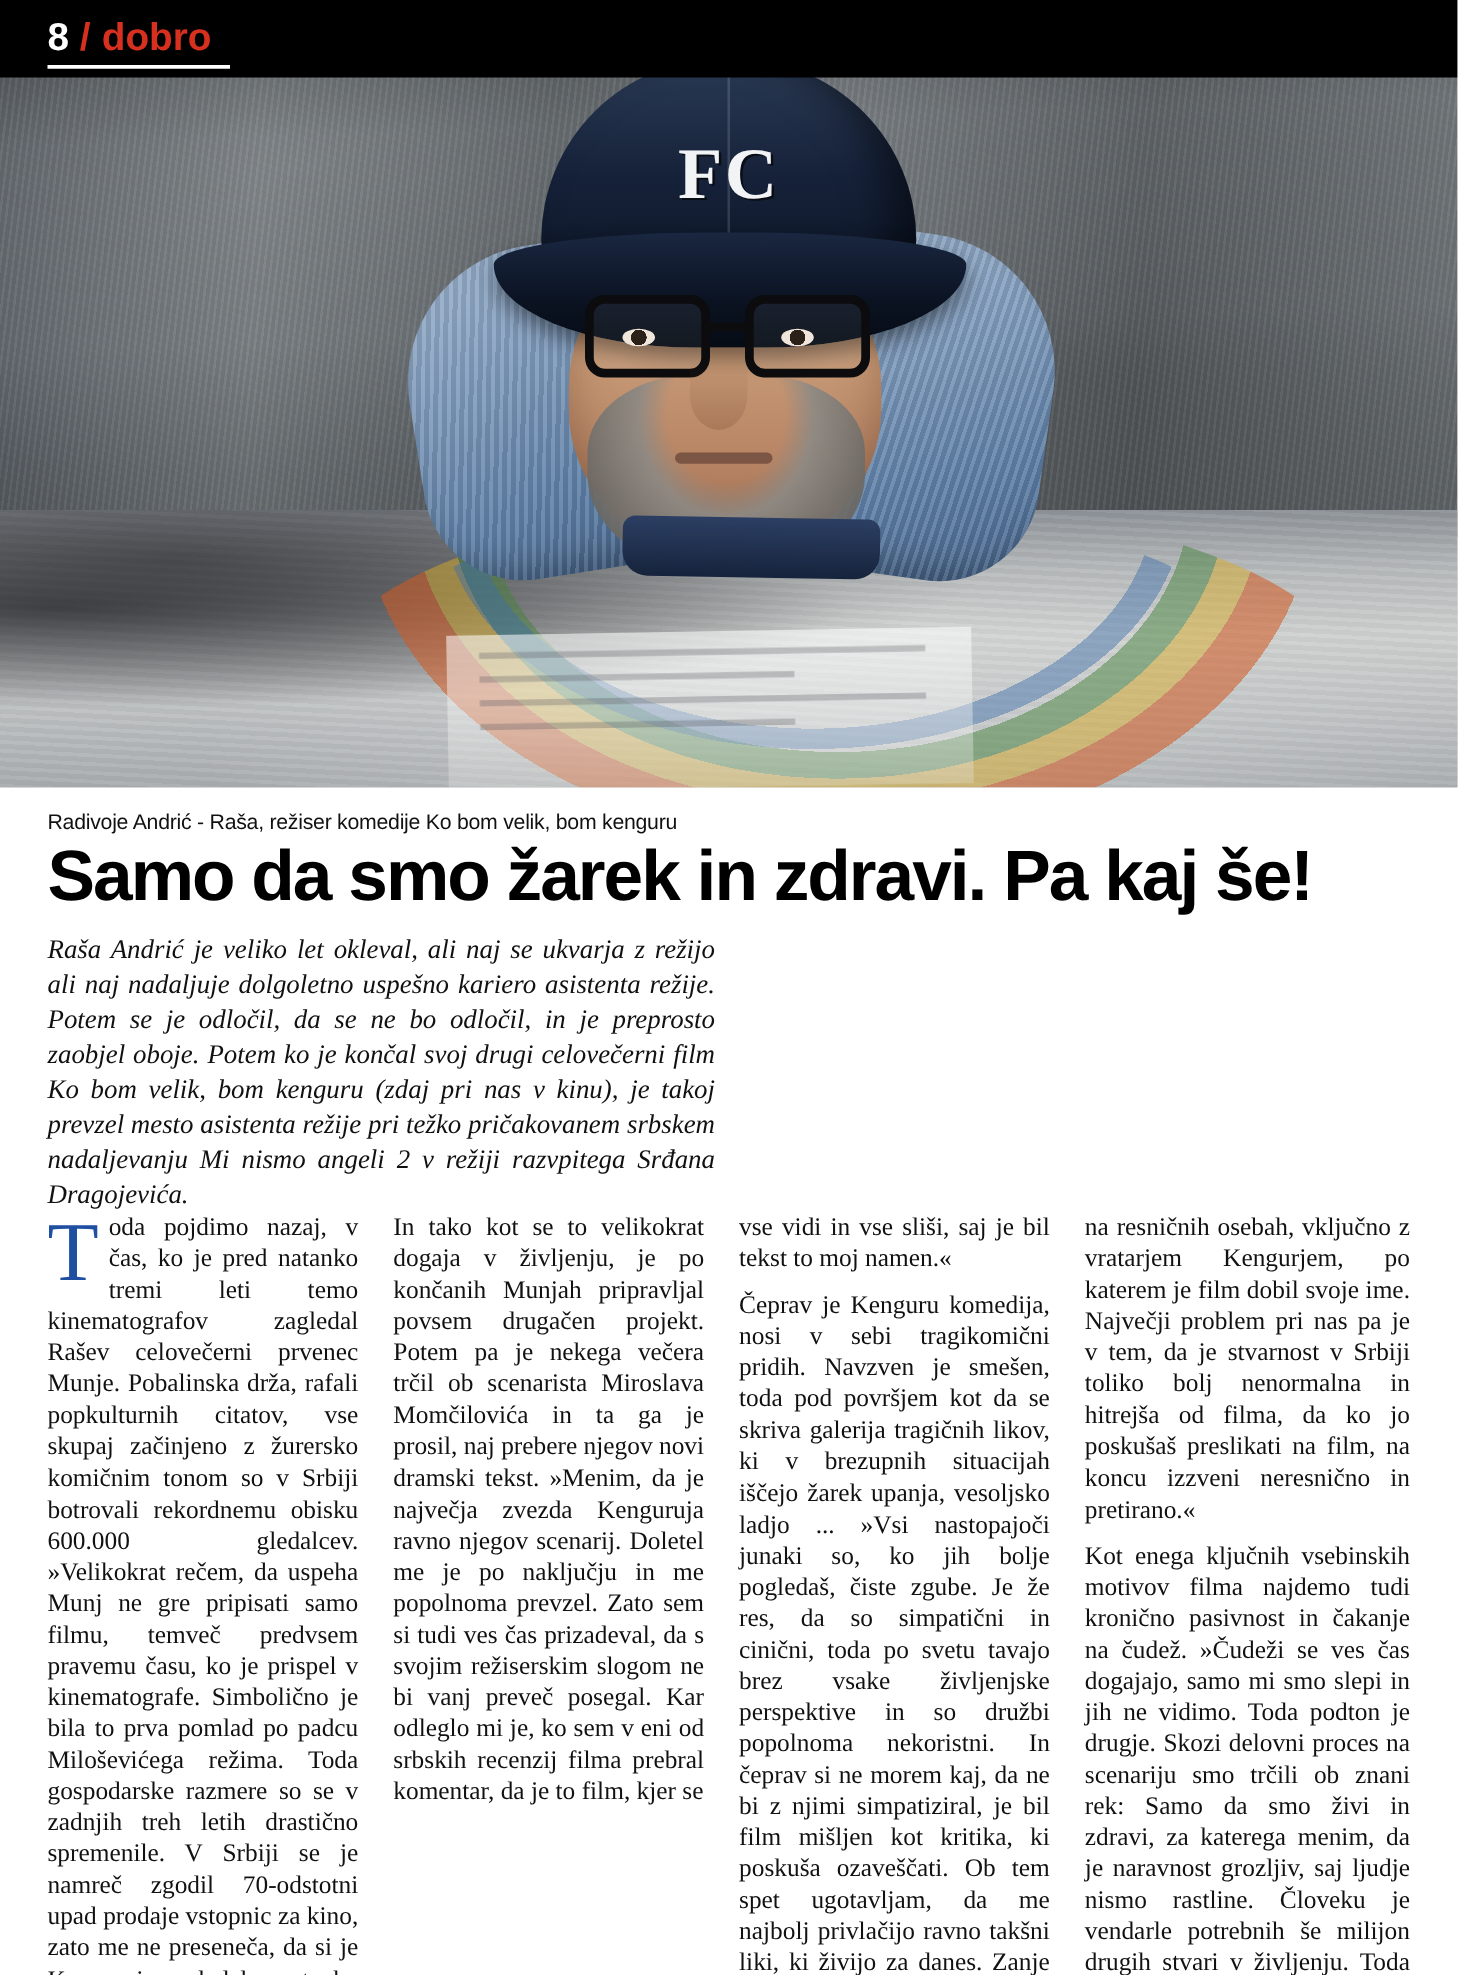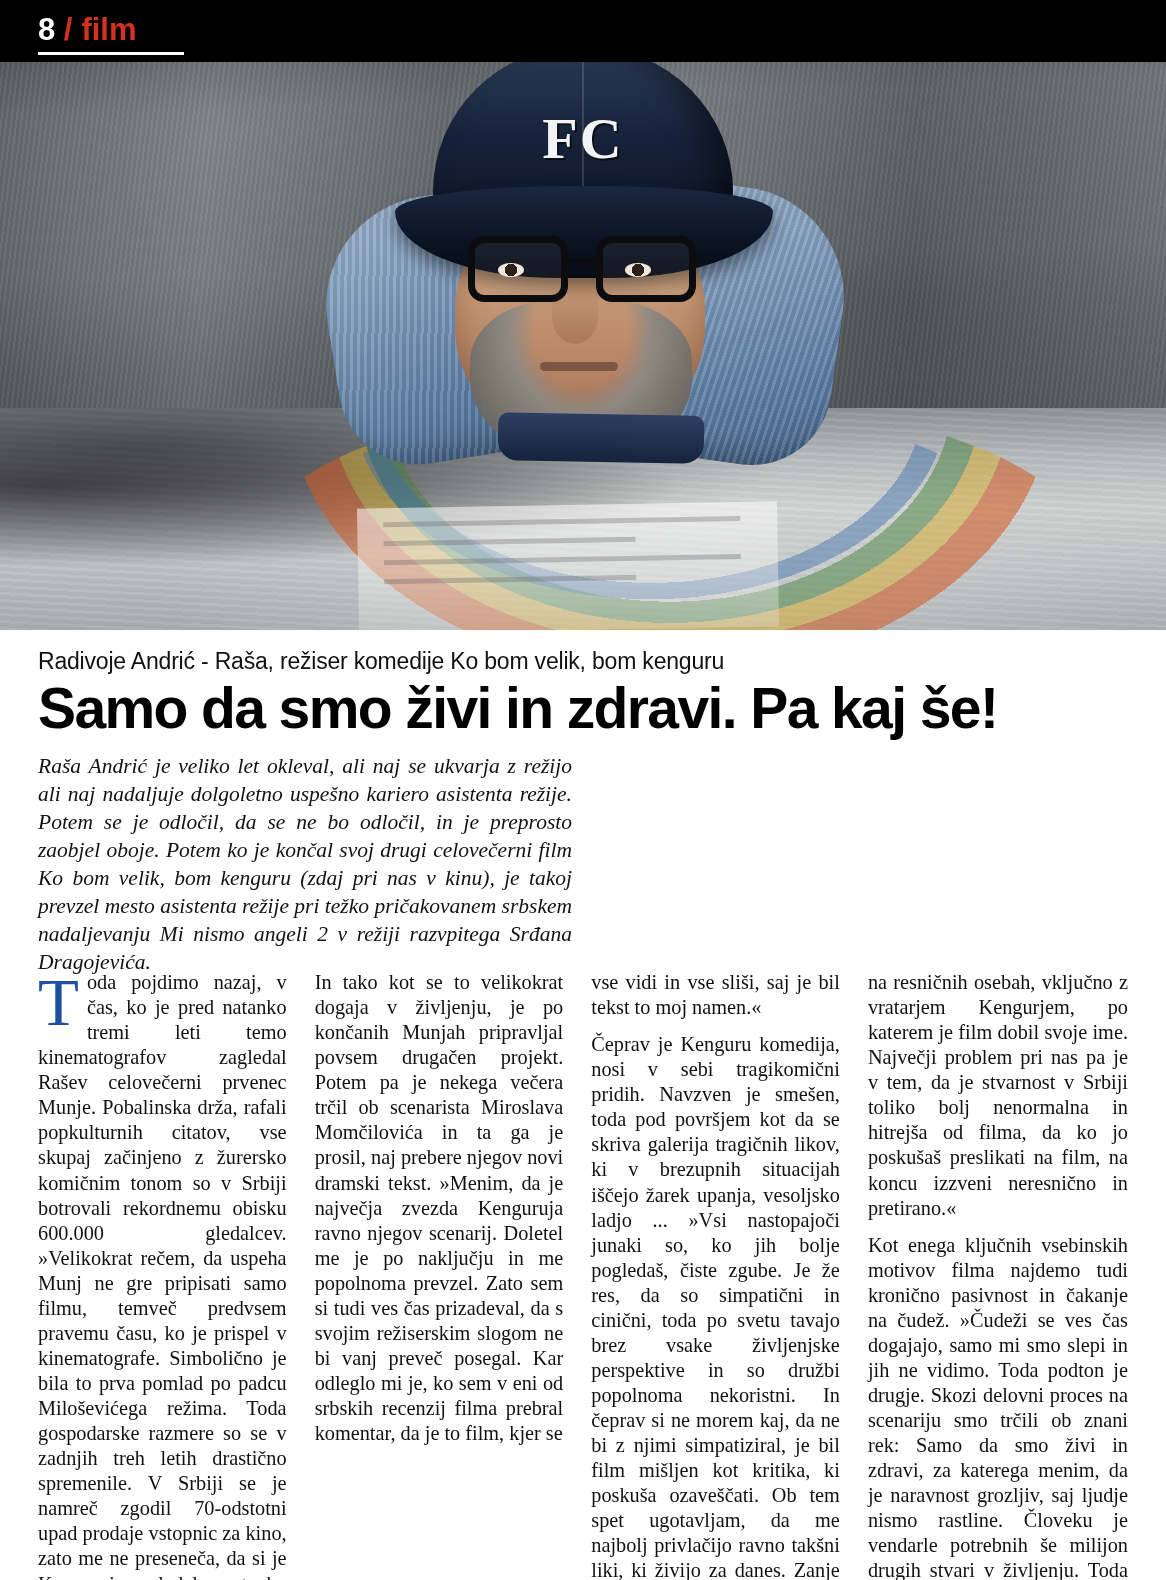--- a/index.html
+++ b/index.html
@@ -254,21 +254,21 @@
   
   .article {
     position: absolute;
     left: 0; top: 630px;
     width: 1166px;
     height: 950px;
     background: #fff;
     padding: 0 38px;
   }
   .kicker {
-    font-size: 23px;
+    font-size: 17px;
     color: #111;
     margin-top: 18px;
     letter-spacing: -0.2px;
   }
   .headline {
     font-size: 57px;
     font-weight: bold;
     color: #000;
     letter-spacing: -1.6px;
     margin-top: 4px;
@@ -352,27 +352,27 @@
       <div class="mouth"></div>
       <div class="collar">
         <div class="txt"></div>
       </div>
     </div>
   </div>
 
   <div class="masthead">
     <span class="pagenum">8</span>
     <span class="slash">/</span>
-    <span class="section">film</span>
+    <span class="section">dobro</span>
     <div class="rule"></div>
   </div>
 
   <div class="article">
     <div class="kicker">Radivoje Andrić - Raša, režiser komedije Ko bom velik, bom kenguru</div>
-    <div class="headline">Samo da smo živi in zdravi. Pa kaj še!</div>
+    <div class="headline">Samo da smo žarek in zdravi. Pa kaj še!</div>
     <div class="lead">Raša Andrić je veliko let okleval, ali naj se ukvarja z režijo ali naj nadaljuje dolgoletno uspešno kariero asistenta režije. Potem se je odločil, da se ne bo odločil, in je preprosto zaobjel oboje. Potem ko je končal svoj drugi celovečerni film Ko bom velik, bom kenguru (zdaj pri nas v kinu), je takoj prevzel mesto asistenta režije pri težko pričakovanem srbskem nadaljevanju Mi nismo angeli 2 v režiji razvpitega Srđana Dragojevića.</div>
 
     <div class="cols">
 
       <div class="col">
         <p><span class="dropcap">T</span><span>oda pojdimo nazaj, v čas, ko je pred natanko tremi leti temo kinematografov zagledal Rašev celovečerni prvenec Munje. Pobalinska drža, rafali popkulturnih citatov, vse skupaj začinjeno z žurersko komičnim tonom so v Srbiji botrovali rekordnemu obisku 600.000 gledalcev. »Velikokrat rečem, da uspeha Munj ne gre pripisati samo filmu, temveč predvsem pravemu času, ko je prispel v kinematografe. Simbolično je bila to prva pomlad po padcu Miloševićega režima. Toda gospodarske razmere so se v zadnjih treh letih drastično spremenile. V Srbiji se je namreč zgodil 70-odstotni upad prodaje vstopnic za kino, zato me ne preseneča, da si je Kenguruja ogledalo natanko trikrat manj gledalcev. A še vedno dovolj, da</span></p>
       </div>
 
       <div class="col">
         <p>In tako kot se to velikokrat dogaja v življenju, je po končanih Munjah pripravljal povsem drugačen projekt. Potem pa je nekega večera trčil ob scenarista Miroslava Momčilovića in ta ga je prosil, naj prebere njegov novi dramski tekst. »Menim, da je največja zvezda Kenguruja ravno njegov scenarij. Doletel me je po naključju in me popolnoma prevzel. Zato sem si tudi ves čas prizadeval, da s svojim režiserskim slogom ne bi vanj preveč posegal. Kar odleglo mi je, ko sem v eni od srbskih recenzij filma prebral komentar, da je to film, kjer se</p>

